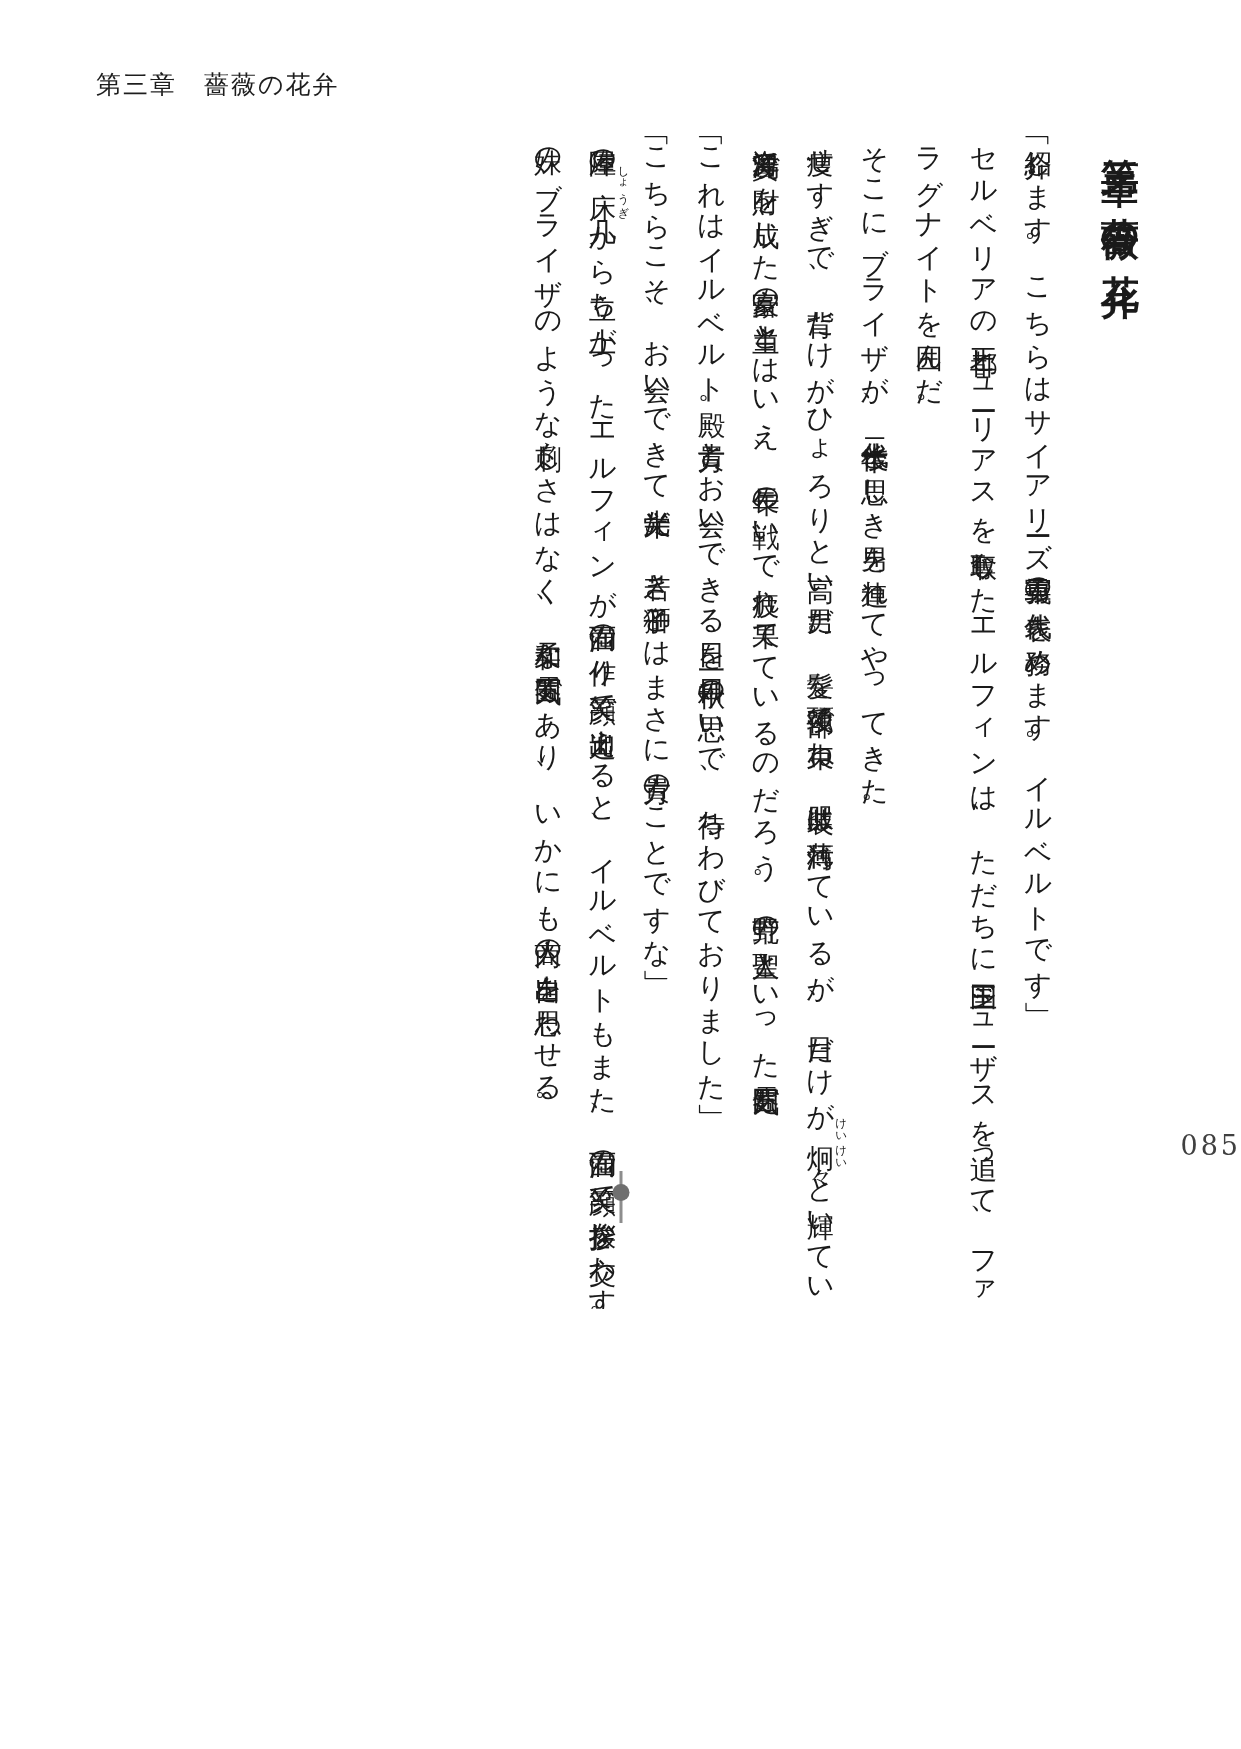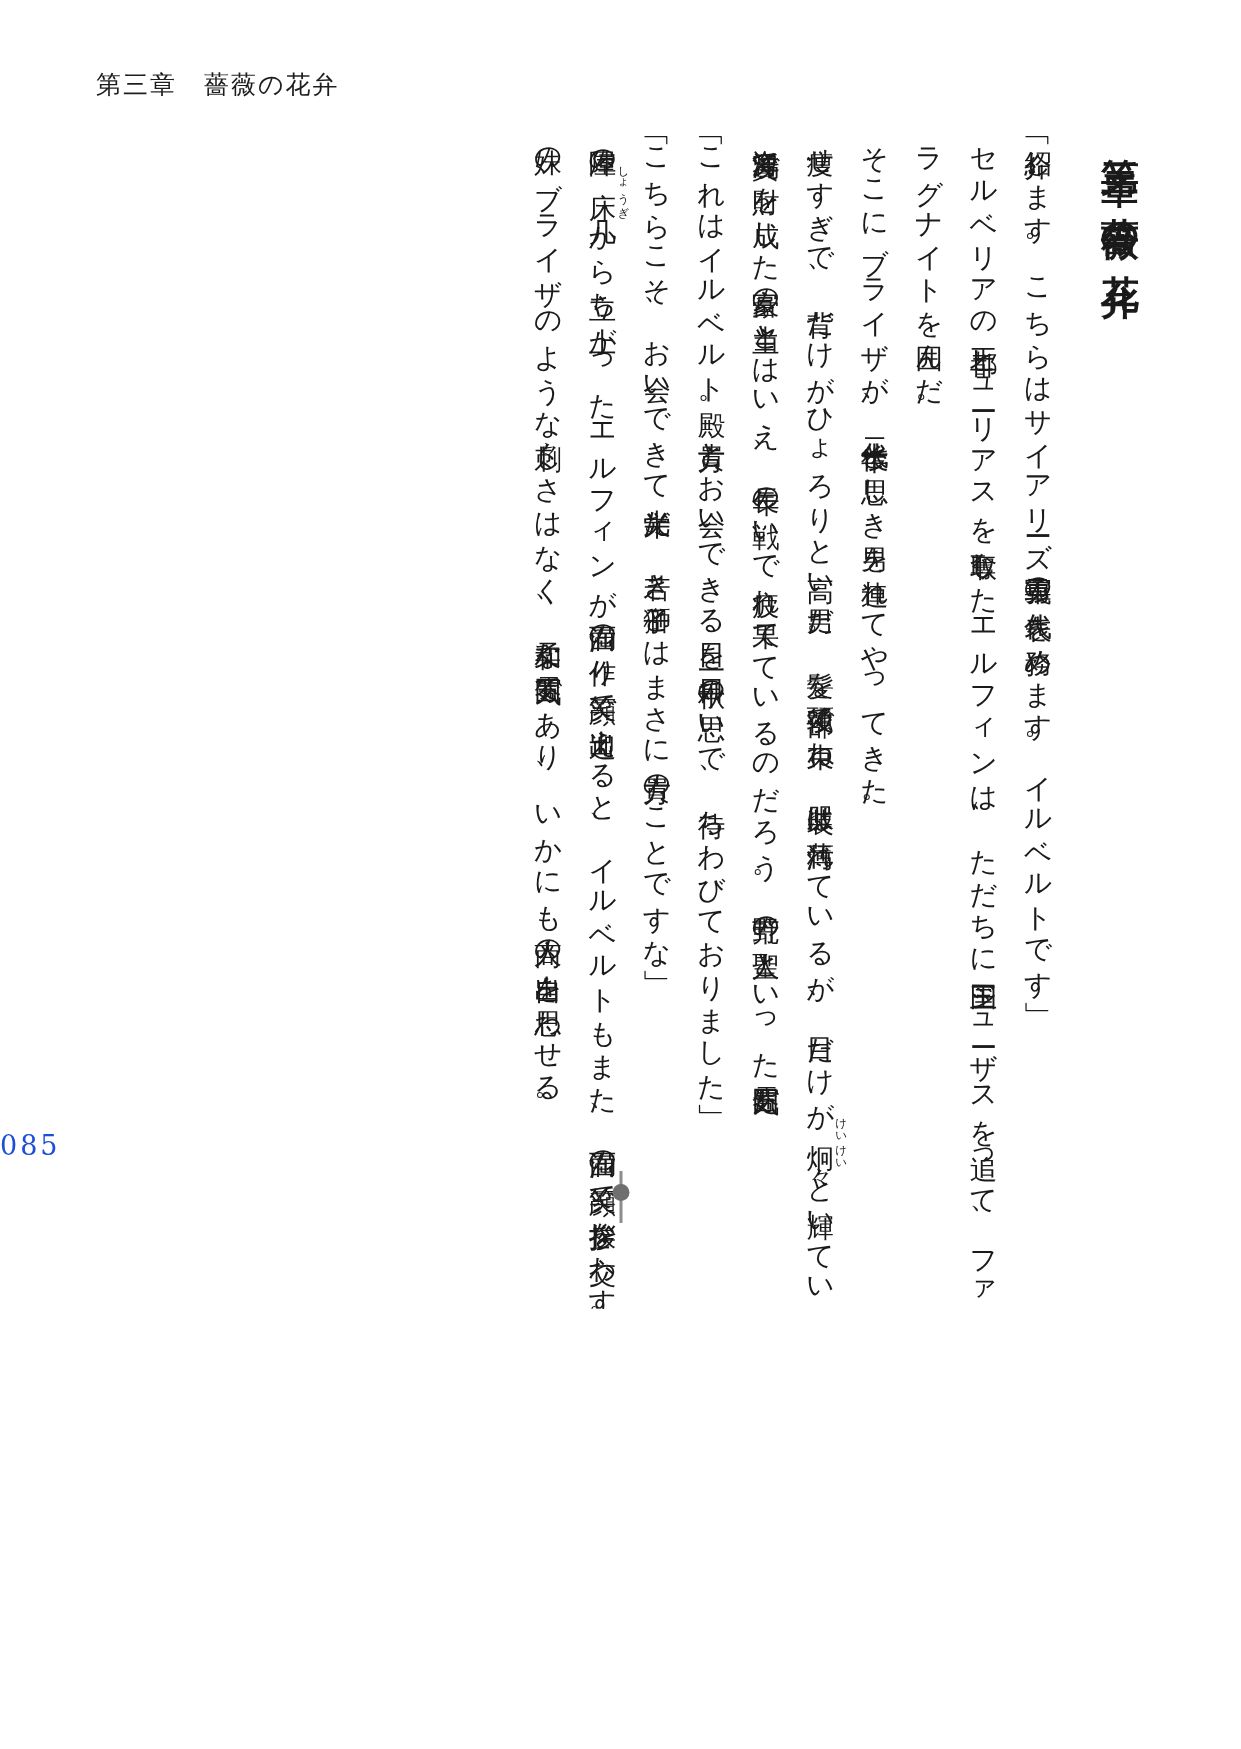--- a/index.html
+++ b/index.html
@@ -65,24 +65,24 @@
     letter-spacing: 0.5px;
     line-height: 1;
     font-weight: normal;
   }
   
   .folio {
     position: absolute;
     bottom: 148px;
     left: 0;
     right: 0;
-    text-align: left;
+    text-align: right;
     font-size: 27px;
     letter-spacing: 3px;
-    color: #1d4ed8;
+    color: #404040;
   }
   .folio-ornament {
     position: absolute;
     bottom: 86px;
     left: 50%;
     transform: translateX(-50%);
     width: 3px;
     height: 52px;
     background: #8d8d8d;
   }

